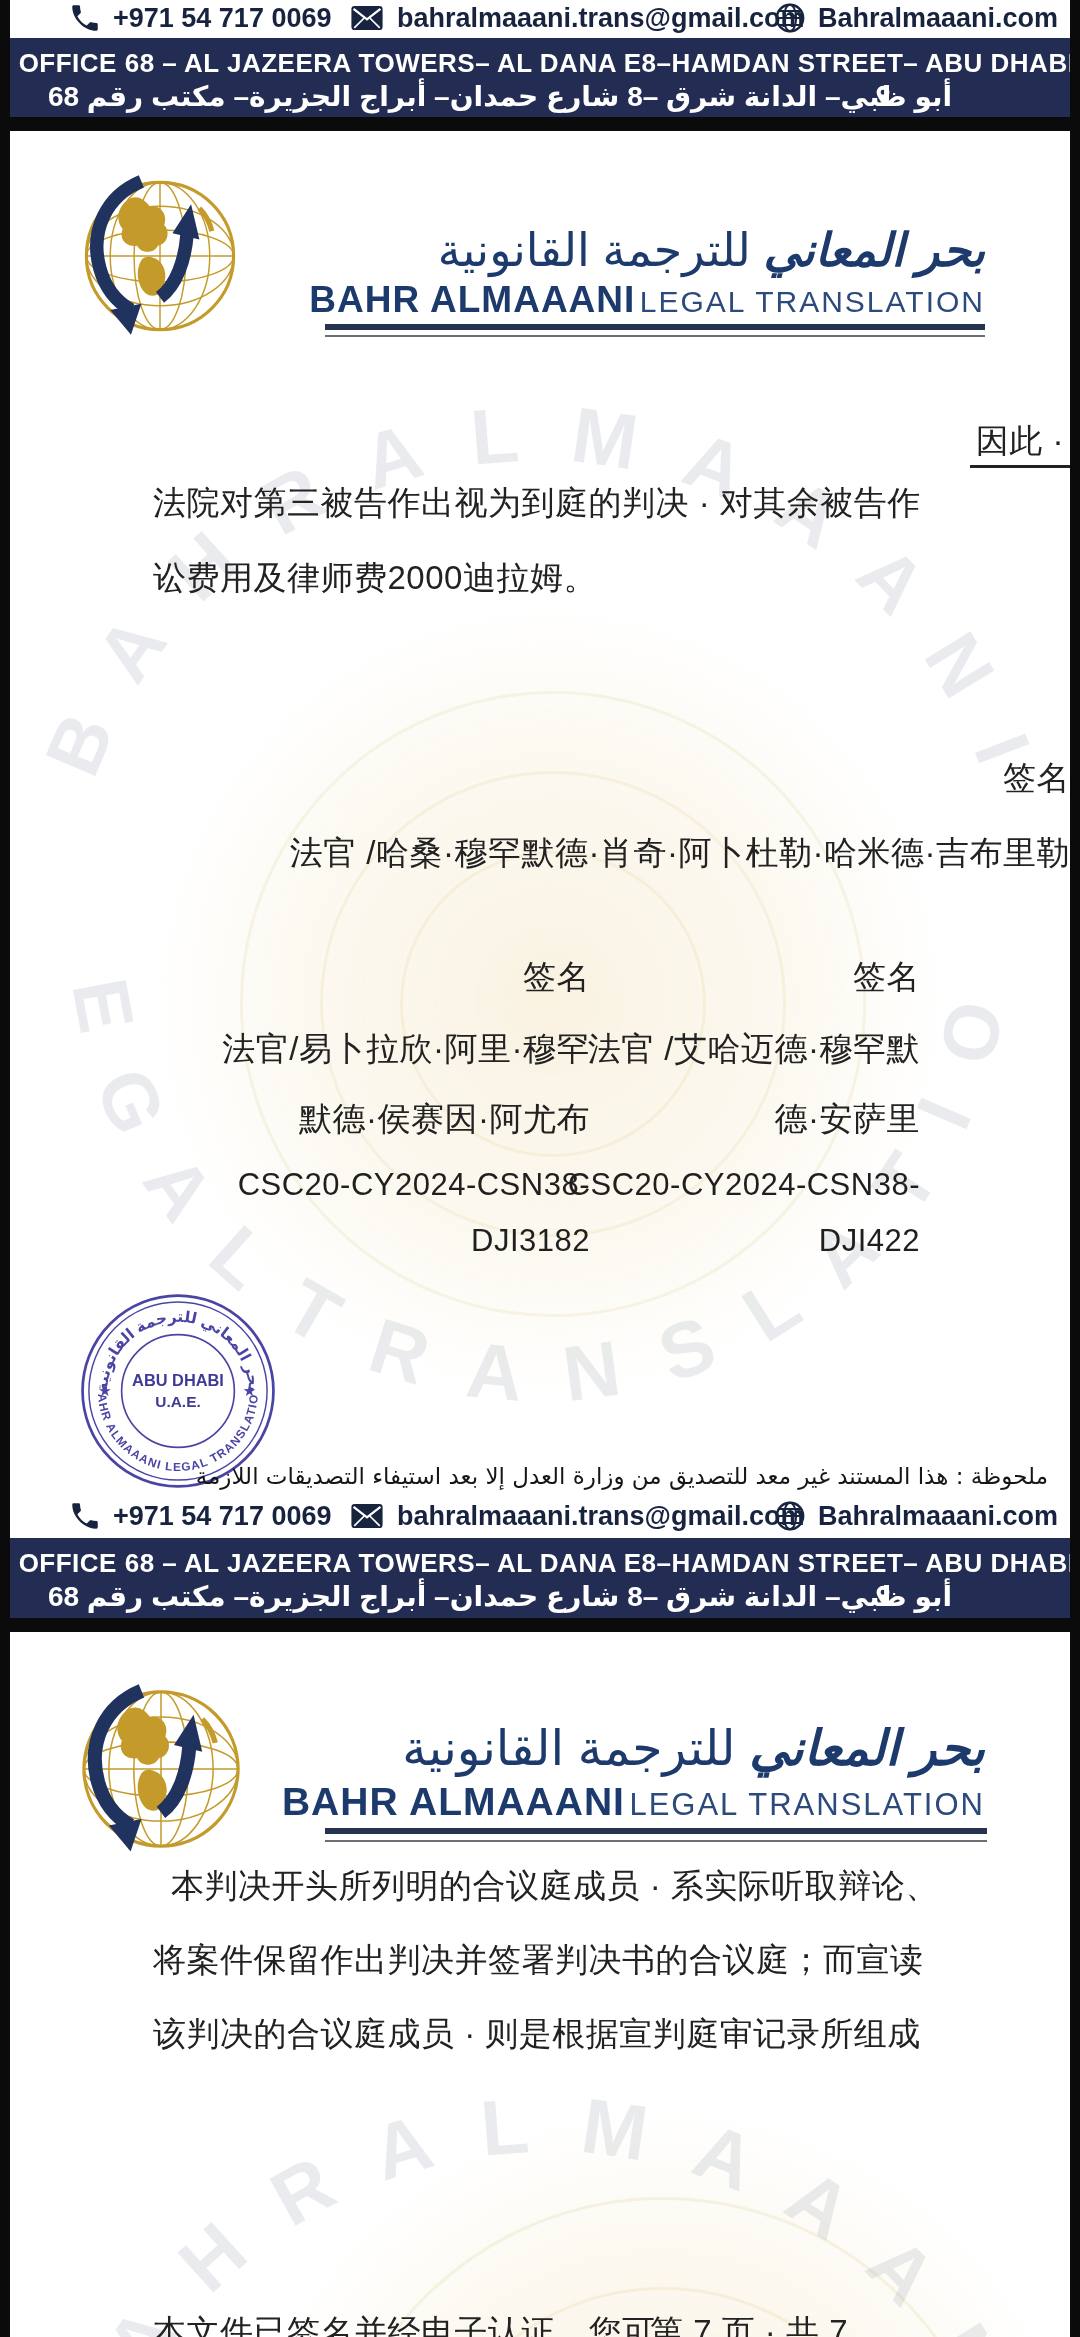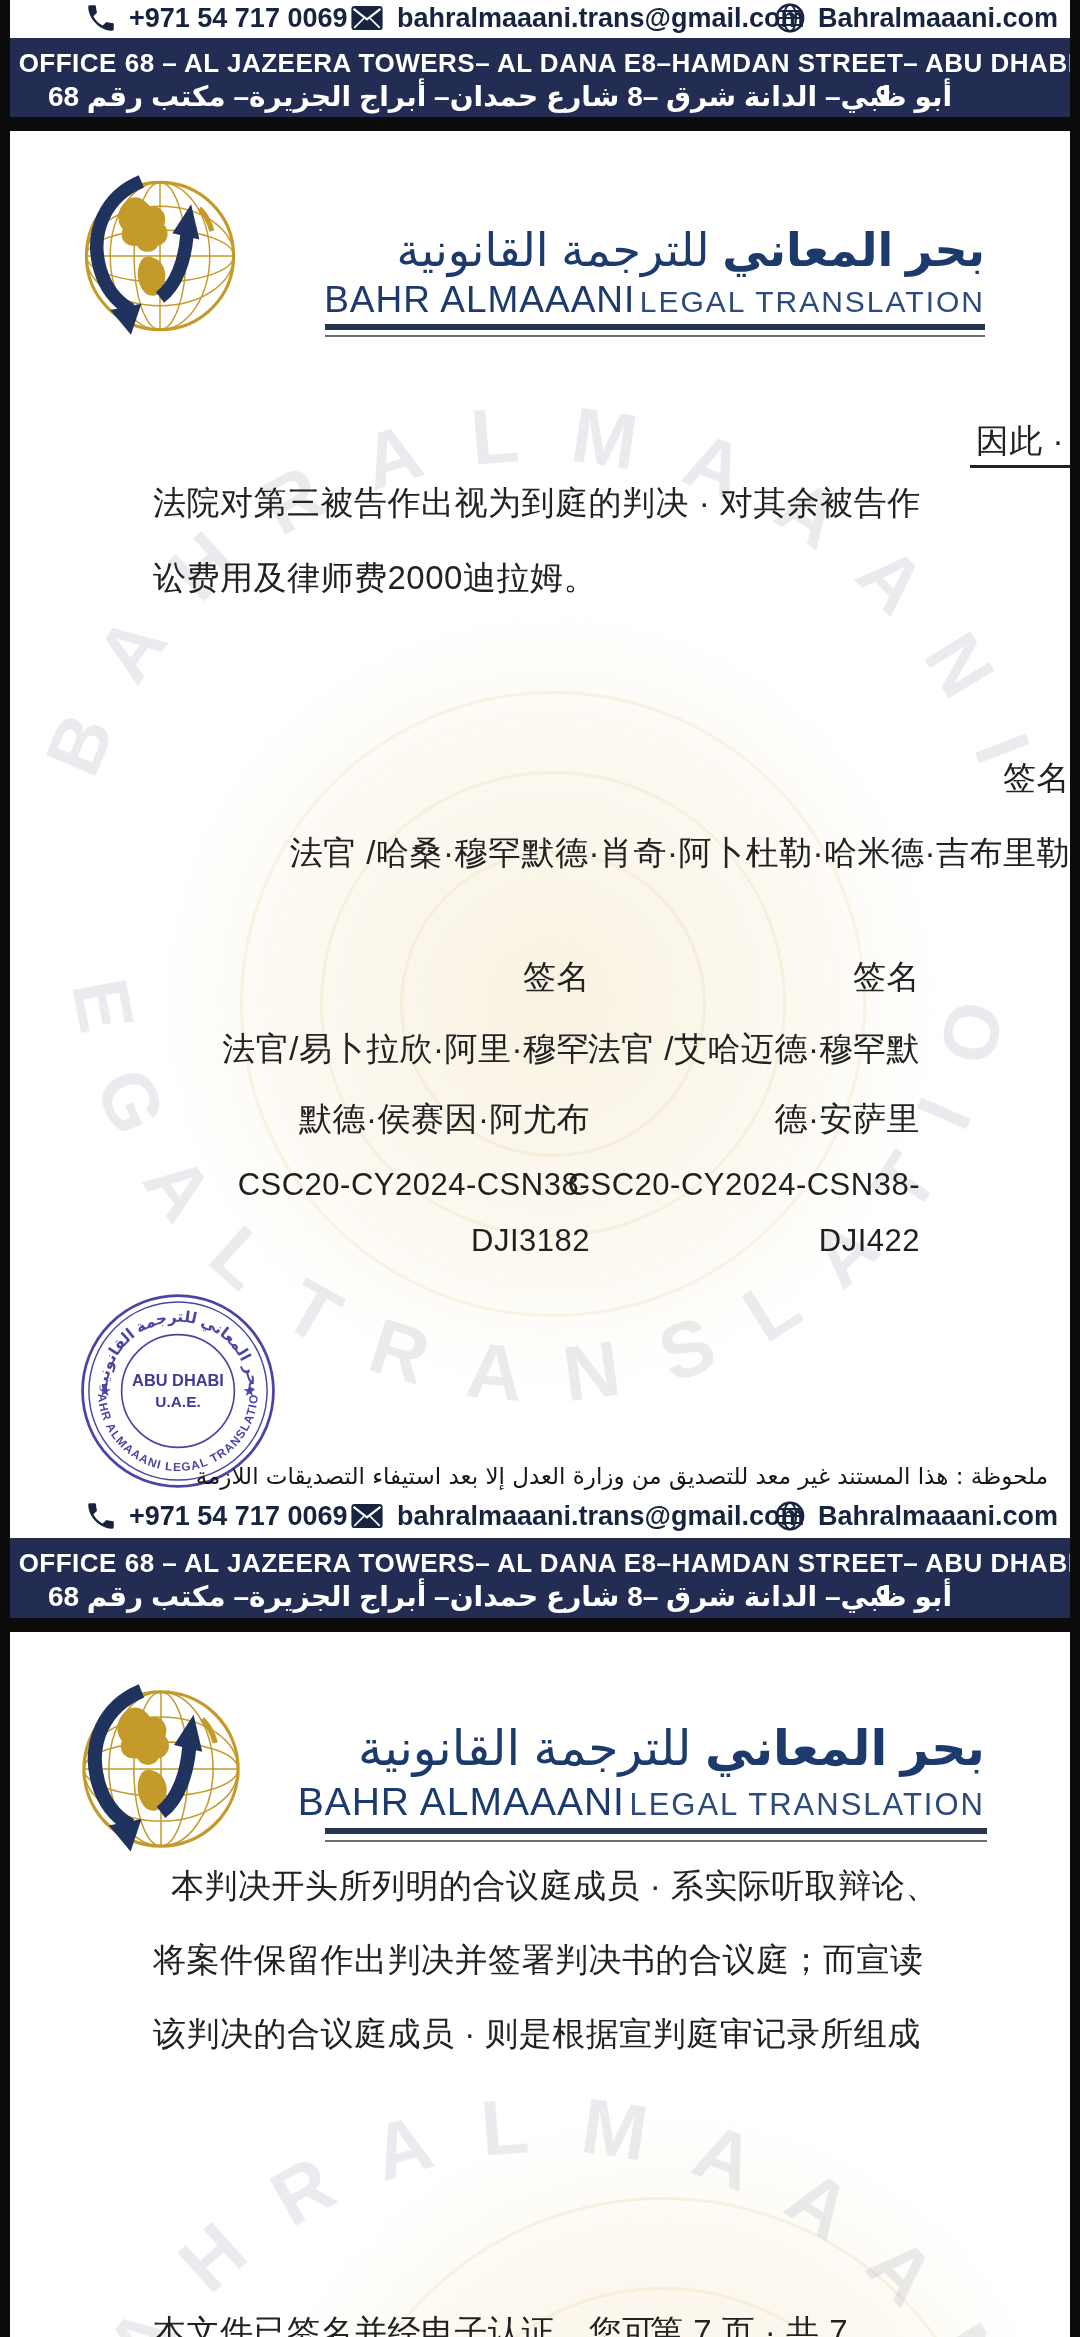--- a/index.html
+++ b/index.html
@@ -6,37 +6,37 @@
   body{
     width:1080px;height:2337px;position:relative;overflow:hidden;
     background:#0b0b0c;
     font-family:"Liberation Sans","DejaVu Sans",sans-serif;
   }
   .page{position:absolute;left:10px;width:1060px;background:#ffffff;overflow:hidden;}
   
   .contact-row{position:absolute;left:0;width:100%;height:38px;}
   .c-item{position:absolute;display:flex;align-items:center;gap:11px;color:#17233f;font-weight:700;font-size:27px;white-space:nowrap;}
   .c-item svg{flex:0 0 auto;}
-  .c-phone{left:74px;top:0;}
+  .c-phone{left:58px;top:0;}
   .c-email{left:338px;top:0;}
   .c-web{left:763px;top:0;}
   
   .navybar{position:absolute;left:0;width:100%;height:79px;background:#232c52;color:#fff;}
   .nb-line1{position:absolute;top:10px;left:0;width:100%;display:flex;justify-content:center;align-items:center;gap:14px;
     font-size:26px;font-weight:700;letter-spacing:.5px;white-space:nowrap;}
   .nb-line2{position:absolute;top:42px;left:0;width:100%;text-align:center;direction:rtl;
     font-size:28px;font-weight:700;white-space:nowrap;transform:translateX(-40px);}
   .nb-pin2{position:absolute;top:46px;left:862px;}
   
   .logo-globe{position:absolute;}
   .logo-ar{position:absolute;right:85px;direction:rtl;color:#1d3a6c;white-space:nowrap;}
-  .logo-ar .ar-b{font-weight:700;}
+  .logo-ar .ar-b{font-weight:700;font-style:italic;}
   .logo-ar .ar-l{font-weight:400;}
   .logo-en{position:absolute;right:85px;white-space:nowrap;color:#1d3a6c;}
-  .logo-en .en-b{font-weight:400;letter-spacing:1px;text-align:center;}
+  .logo-en .en-b{font-weight:700;letter-spacing:1px;text-align:center;}
   .logo-en .en-l{font-weight:400;color:#2c4a7c;letter-spacing:2px;}
   .rule-thick{position:absolute;height:6px;background:#26334f;}
   .rule-thin{position:absolute;height:2px;background:#6a6f76;}
   
   .zh{color:#222;font-size:33px;letter-spacing:.5px;}
   .center{text-align:right;}
   .para{position:absolute;left:143px;width:800px;}
   .para .ln{height:75px;line-height:40px;}
   .code{font-family:"Liberation Sans",sans-serif;font-size:31px;color:#1f1f1f;letter-spacing:.5px;}
   .abs{position:absolute;}

